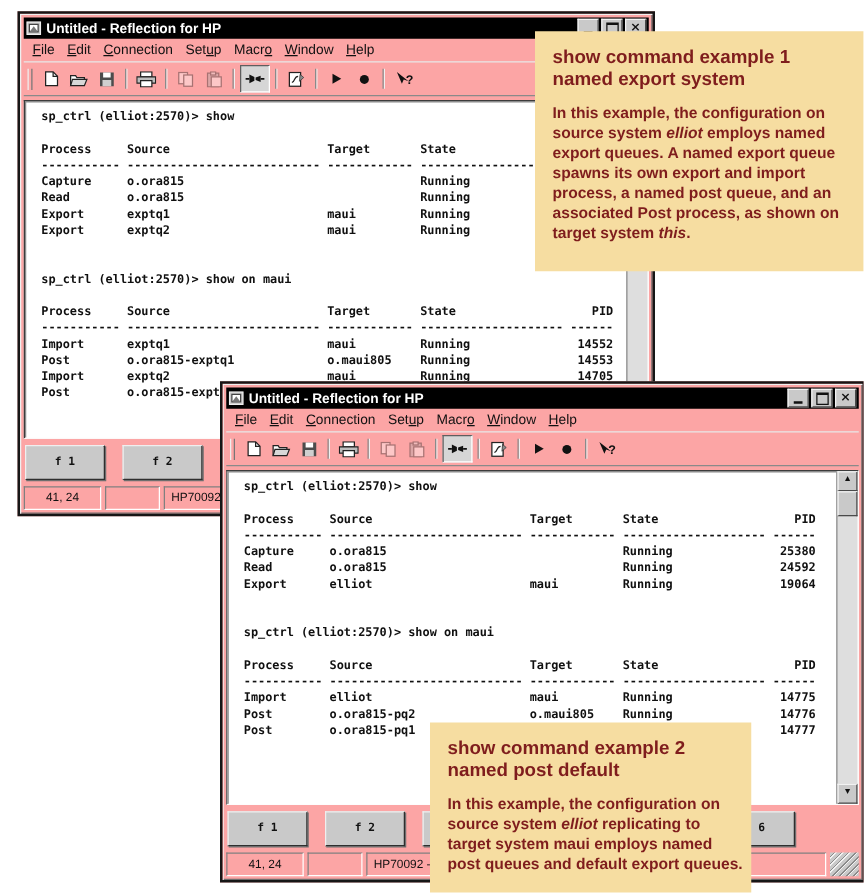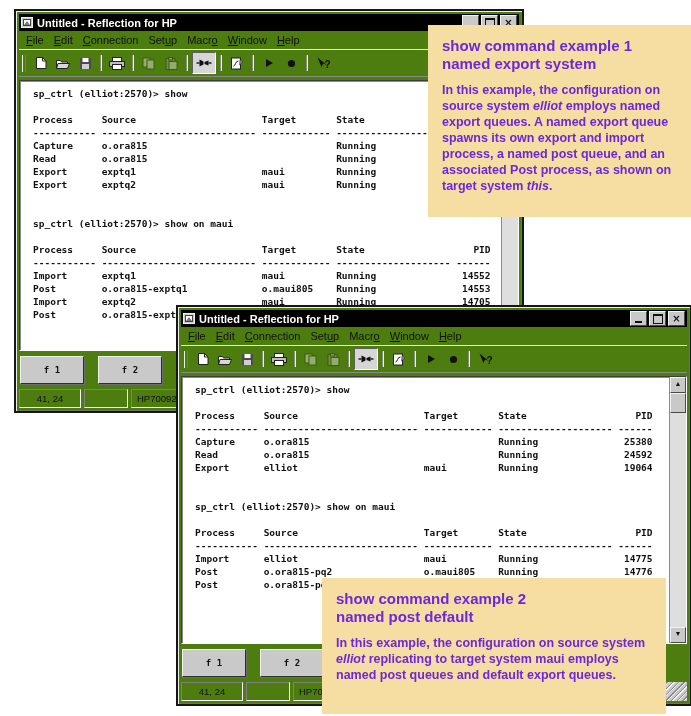--- a/index.html
+++ b/index.html
@@ -1,20 +1,20 @@
 <!DOCTYPE html>
 <html><head>
 <meta charset="utf-8">
 <style>
   html,body{margin:0;padding:0;background:#fff;}
   .canvas{position:relative;width:691px;height:716px;background:#ffffff;overflow:hidden;
           font-family:"Liberation Sans",sans-serif;}
 
   
-  .window{position:absolute;background:#4d7c0f;border:2px solid #161616;
+  .window{position:absolute;background:#fca5a5;border:2px solid #161616;
           box-shadow:inset 1px 1px 0 #efefef, inset -1px -1px 0 #6e6e6e;
           display:flex;flex-direction:column;}
   .titlebar{height:17px;margin:3px 3px 0 3px;background:#000;display:flex;align-items:center;
             padding:0 2px;flex:0 0 auto;}
   .titlebar .title{color:#fff;font:bold 11px "Liberation Sans",sans-serif;margin-left:4px;flex:1;
                    white-space:nowrap;overflow:hidden;}
   .wbtn{width:15px;height:13px;background:#c9c9c9;border:1px solid;border-color:#f2f2f2 #4a4a4a #4a4a4a #f2f2f2;
         margin-left:2px;display:flex;align-items:center;justify-content:center;flex:0 0 auto;}
   .g-min{width:7px;height:2px;background:#111;margin-top:7px;}
   .g-max{width:8px;height:7px;border:1px solid #111;border-top-width:2px;}
@@ -55,21 +55,21 @@
              font:9.5px "Liberation Sans",sans-serif;color:#111;}
   .scell{border:1px solid;border-color:#808080 #fff #fff #808080;display:flex;align-items:center;
          padding:4px 5px;white-space:nowrap;overflow:hidden;}
   .sc1{width:50px;justify-content:center;}
   .sc2{width:32px;}
   .sc3{flex:1 1 auto;}
   .grip{width:13px;border:none;background:
         repeating-linear-gradient(135deg,#c9c9c9 0 2px,#8a8a8a 2px 3px,#f2f2f2 3px 4px);}
 
   
-  .callout{position:absolute;background:#f6dda1;color:#6d28d9;padding:12px 6px 6px 14px;box-sizing:border-box;}
+  .callout{position:absolute;background:#f6dda1;color:#7f1d1d;padding:12px 6px 6px 14px;box-sizing:border-box;}
   .co-title{font:bold 15px/18px "Liberation Sans",sans-serif;}
   .co-body{margin-top:9px;font:bold 12.5px/16px "Liberation Sans",sans-serif;}
   .co-body em{font-style:italic;}
 
   svg{display:block;}
 </style>
 </head>
 <body>
 
 <div class="canvas">
@@ -373,21 +373,21 @@
   </div>
 
   <div class="callout" style="left:428px;top:25px;width:263px;height:192px;z-index:3;">
     <div class="co-title">
       <span>show command example 1</span><br>
       <span>named export system</span>
     </div>
     <div class="co-body"><span>In this example, the configuration on source system </span><em>elliot</em><span> employs named export queues. A named export queue spawns its own export and import process, a named post queue, and an associated Post process, as shown on target system </span><em>this</em><span>.</span></div>
   </div>
 
-  <div class="callout" style="left:322px;top:578px;width:344px;height:136px;z-index:4;">
+  <div class="callout" style="left:344px;top:578px;width:257px;height:136px;z-index:4;">
     <div class="co-title">
       <span>show command example 2</span><br>
       <span>named post default</span>
     </div>
     <div class="co-body"><span>In this example, the configuration on source system </span><em>elliot</em><span> replicating to target system maui employs named post queues and default export queues.</span></div>
   </div>
 
 </div>
 
 </body></html>

